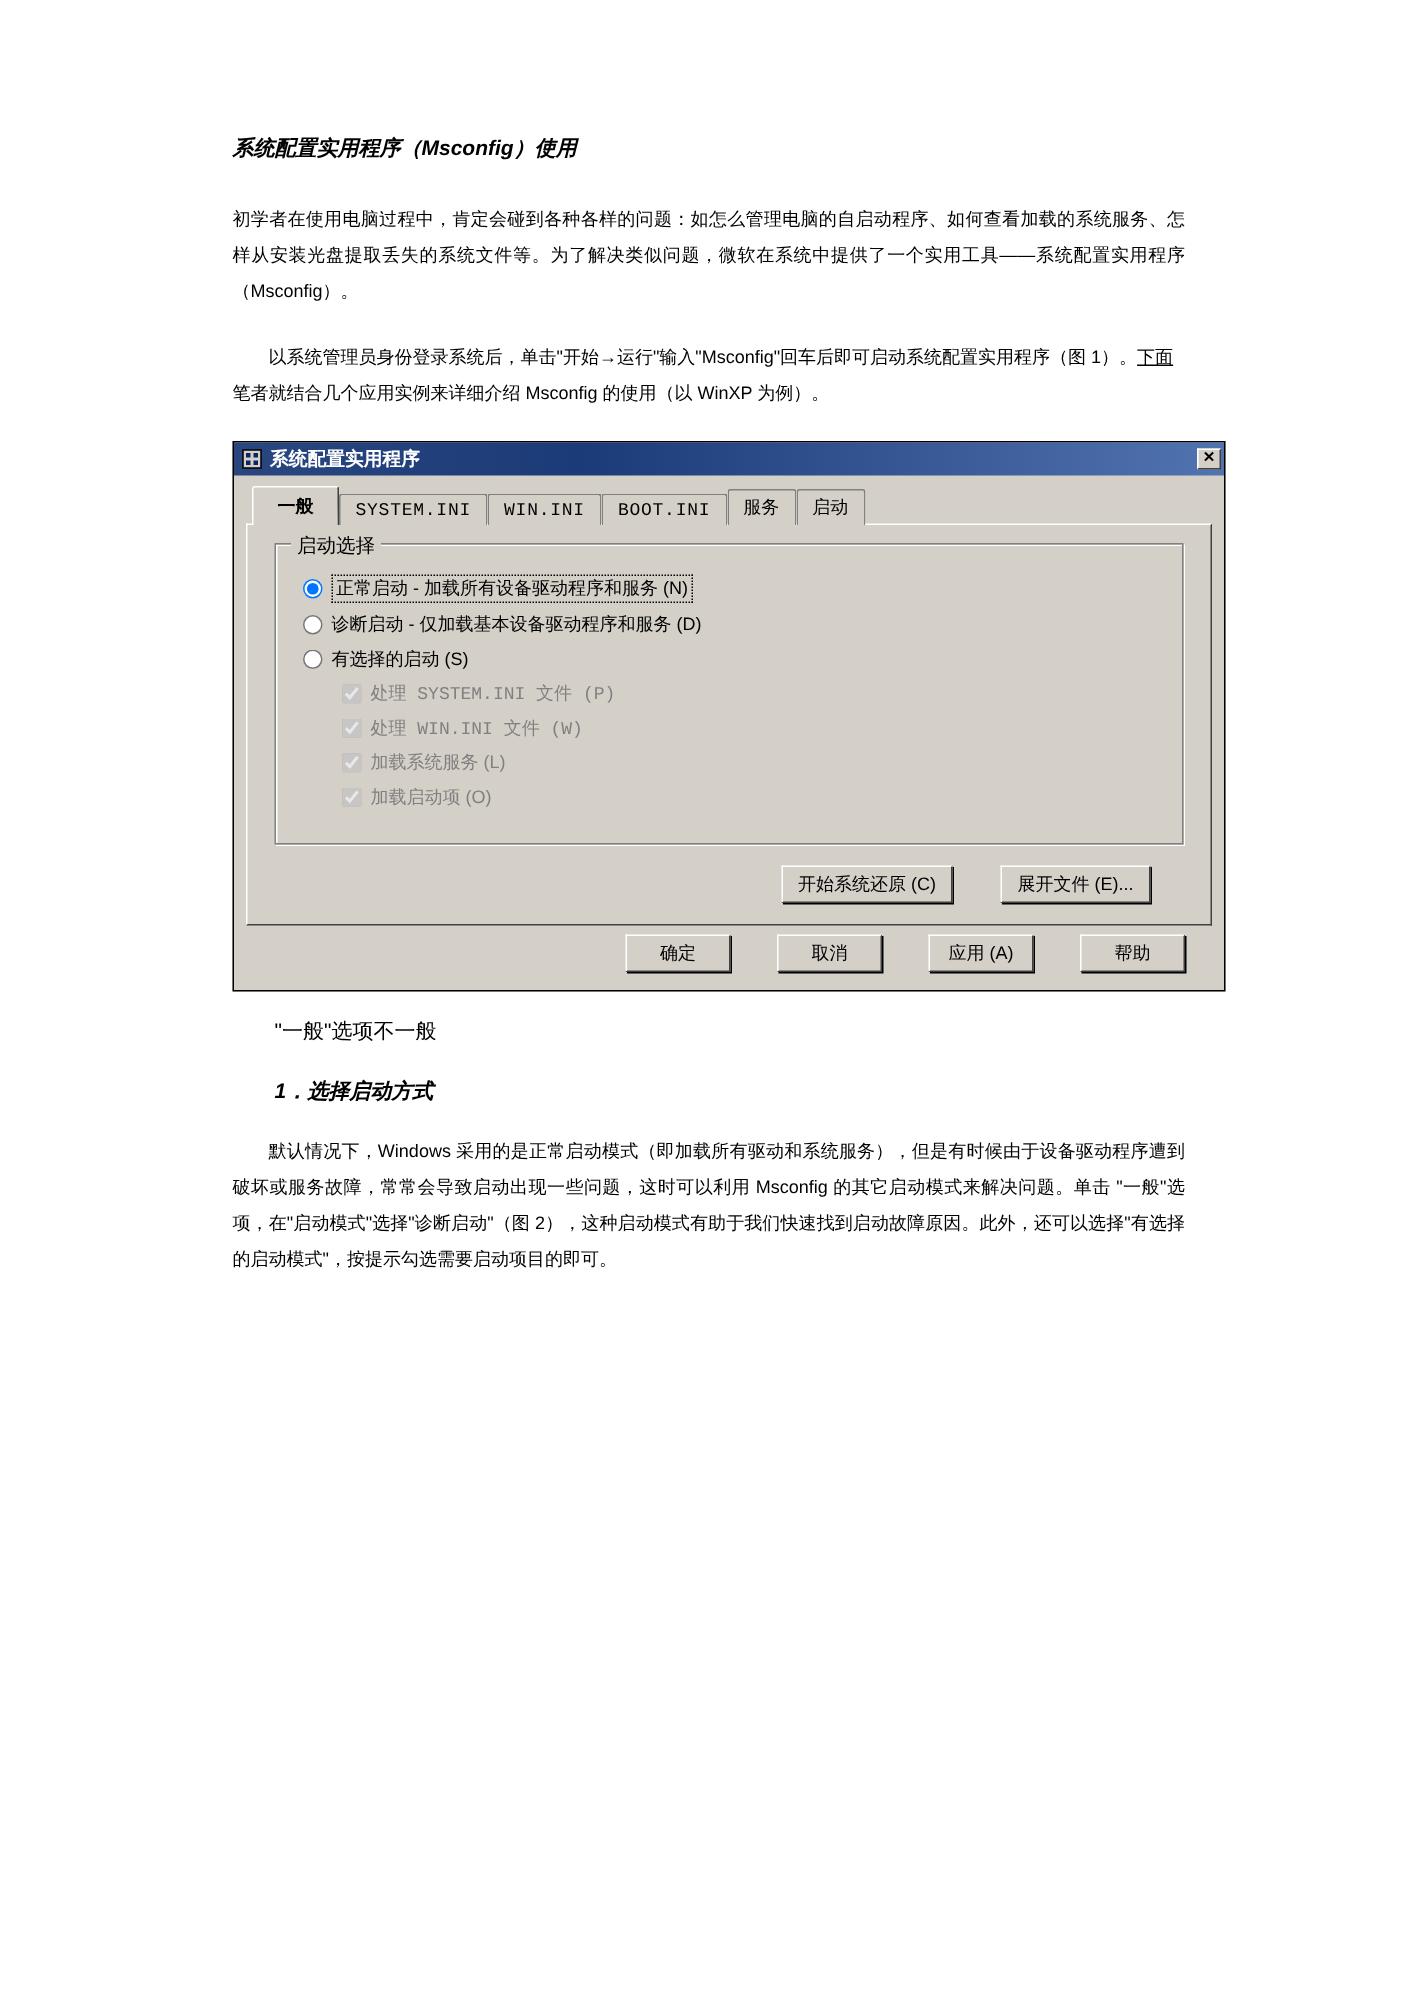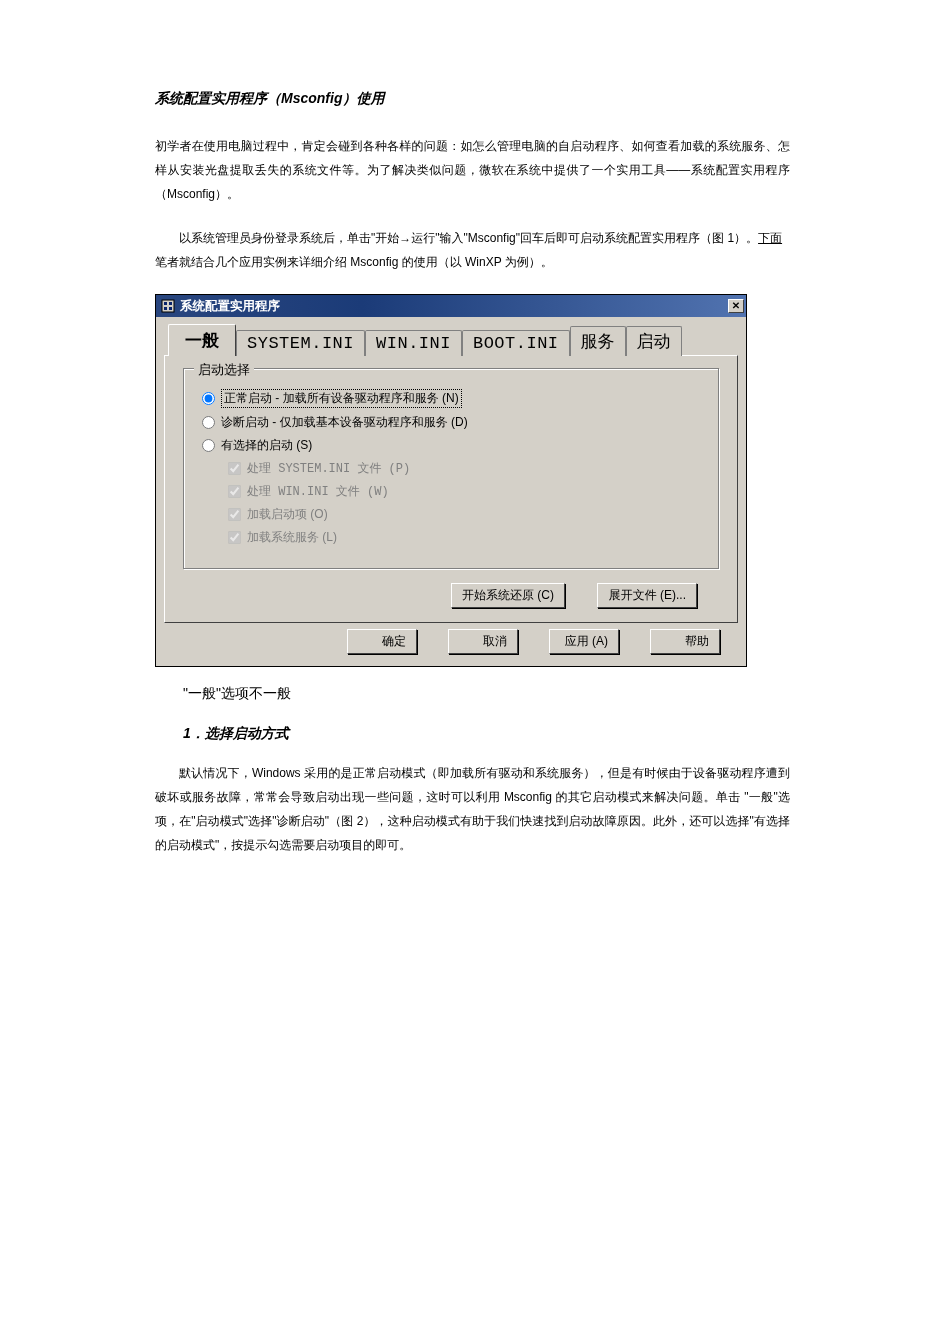--- a/index.html
+++ b/index.html
@@ -22,21 +22,21 @@
       font-size: 12px;
       line-height: 2;
       text-align: justify;
       margin-bottom: 20px;
     }
     .paragraph.indent { text-indent: 2em; }
     .underline { text-decoration: underline; }
 
     
     .dialog {
-      width: 592px;
+      width: 662px;
       background: #d4d0c8;
       margin: 14px 0 18px 0;
       font-family: "SimSun","MS Sans Serif",Tahoma,sans-serif;
       font-size: 12px;
       color: #000;
       border: 1px solid #000;
     }
     .titlebar {
       background: linear-gradient(90deg,#29467f,#1b3b78 35%,#5173b0);
       color: #fff;
@@ -79,21 +79,21 @@
       border-bottom: none;
       background: #d4d0c8;
       padding: 3px 10px;
       margin-right: 0;
       border-top-left-radius: 2px;
       border-top-right-radius: 2px;
       color: #000;
       cursor: pointer;
       position: relative;
       top: 1px;
-      font-size: 17px;
+      font-size: 12px;
       letter-spacing: 0;
     }
     .tab.mono { font-family: "Courier New","SimSun",monospace; letter-spacing: 0.5px; }
     .tab.active {
       background: #d4d0c8;
       border-top-color:#fff;
       border-left-color:#fff;
       border-right-color:#404040;
       font-weight: bold;
       z-index: 2;
@@ -145,21 +145,21 @@
     }
     .win-btn {
       background: #d4d0c8;
       border: 1px solid #fff;
       border-right-color:#404040;
       border-bottom-color:#404040;
       box-shadow: 1px 1px 0 #000;
       padding: 3px 10px;
       font-size: 12px;
       min-width: 100px;
-      text-align: right;
+      text-align: center;
       cursor: pointer;
     }
     .dialog-footer {
       display: flex;
       justify-content: flex-end;
       gap: 31px;
       padding: 6px 18px 2px 0;
     }
     .dialog-footer .win-btn { min-width: 70px; }
 
@@ -239,25 +239,25 @@
             <label class="check-row">
               <input type="checkbox" checked="" disabled="" style="">
               <span class="mono-font">处理 SYSTEM.INI 文件 (P)</span>
             </label>
             <label class="check-row">
               <input type="checkbox" checked="" disabled="" style="">
               <span class="mono-font">处理 WIN.INI 文件 (W)</span>
             </label>
             <label class="check-row">
               <input type="checkbox" checked="" disabled="" style="">
+              <span>加载系统服务 (L)</span>
+            </label>
+            <label class="check-row">
+              <input type="checkbox" checked="" disabled="" style="">
               <span>加载启动项 (O)</span>
-            </label>
-            <label class="check-row">
-              <input type="checkbox" checked="" disabled="" style="">
-              <span>加载系统服务 (L)</span>
             </label>
           </div>
         </div>
 
         <div class="btn-row-right">
           <div class="win-btn">开始系统还原 (C)</div>
           <div class="win-btn">展开文件 (E)...</div>
         </div>
       </div>
 

